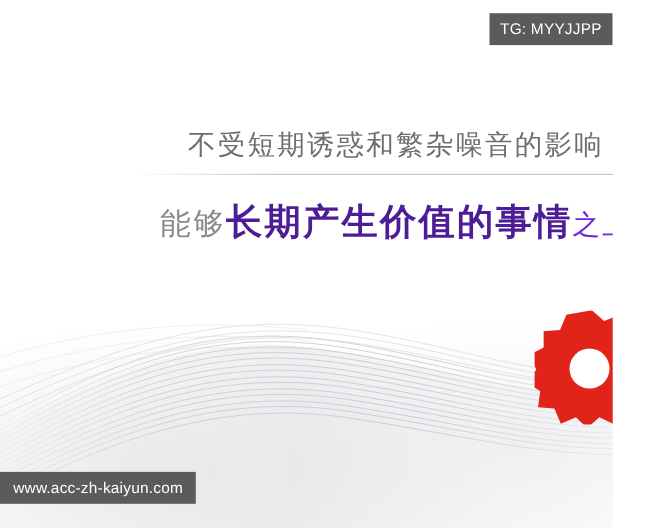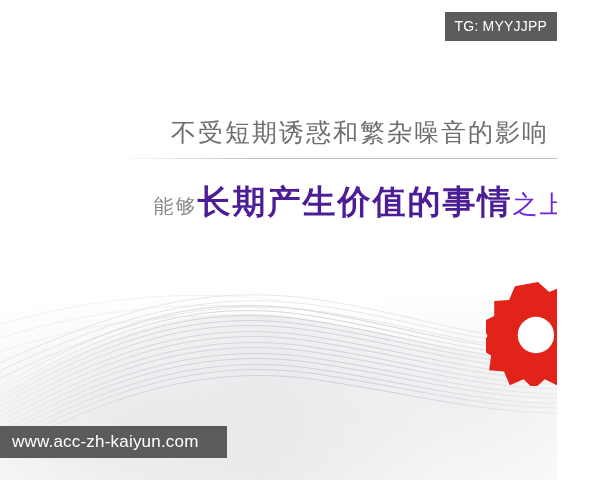--- a/index.html
+++ b/index.html
@@ -48,23 +48,23 @@
     white-space: nowrap;
   }
 
   
   .site-bar {
     position: absolute;
     left: 0;
     bottom: 22px;
     background: #5b5b5b;
     color: #ffffff;
-    font-size: 17px;
+    font-size: 14px;
     line-height: 1;
-    padding: 7px 28px 8px 12px;
+    padding: 7px 12px 8px 12px;
     letter-spacing: 0.2px;
     white-space: nowrap;
     margin-top: 32px;
   }
 
   
   .headline {
     position: absolute;
     left: 120px;
     top: 120px;
@@ -89,21 +89,21 @@
     height: 1px;
     background: linear-gradient(to right, rgba(200,200,204,0) 0%, rgba(186,186,190,0.9) 22%, rgba(186,186,190,0.9) 100%);
   }
   .line-1 { padding-top: 0; }
   .line-2 { padding-top: 26px; }
   .line-3 {
     padding-top: 26px;
     padding-bottom: 0;
   }
   .line-3 .small {
-    font-size: 20px;
+    font-size: 28px;
     color: #8a8a8e;
     letter-spacing: 2px;
   }
   .line-3 .big {
     font-size: 33px;
     font-weight: bold;
     color: #4c1d95;
     letter-spacing: 2px;
   }
   .line-3 .tail {

